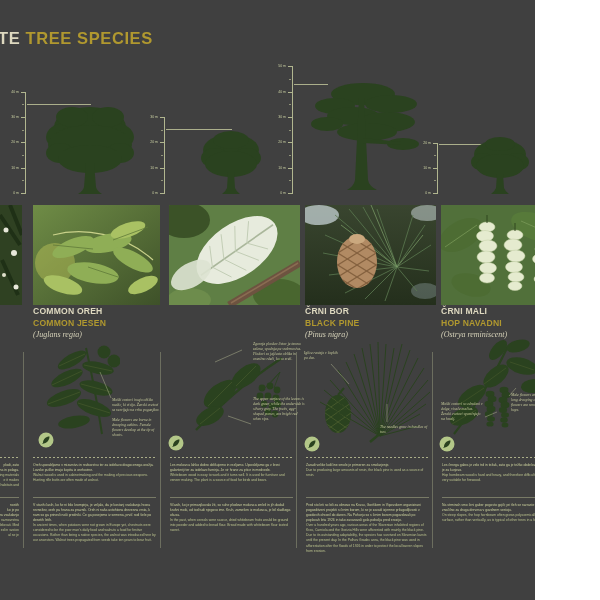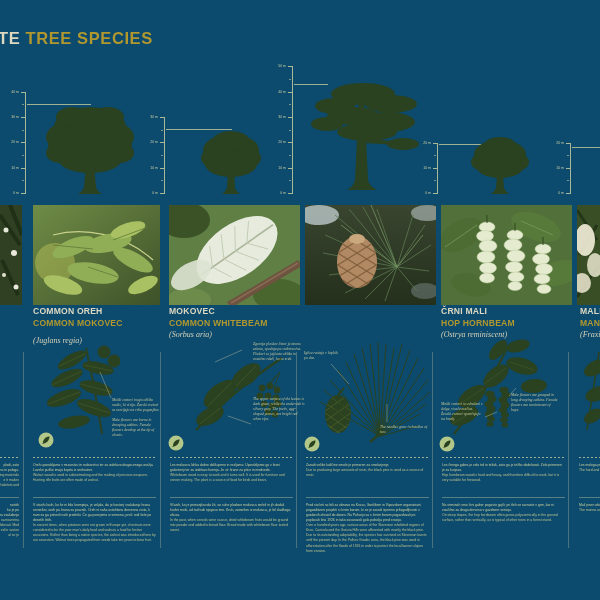--- a/index.html
+++ b/index.html
@@ -1,16 +1,16 @@
 <!DOCTYPE html>
 <html><head>
 <meta charset="utf-8">
 <style>
   html,body{margin:0;padding:0;}
-  #poster{position:relative;width:600px;height:600px;background:#0c4a6e;overflow:hidden;
+  #poster{position:relative;width:535px;height:600px;background:#404040;overflow:hidden;
           font-family:"Liberation Sans",sans-serif;}
   .abs{position:absolute;}
   
   #title{left:-2px;top:29px;font-size:16.5px;font-weight:bold;letter-spacing:.6px;white-space:nowrap;}
   .t-pre{color:#ddd8bf;} .t-main{color:#b0982f;}
   
   .ruler{width:1px;background:#c6cb9e;opacity:.85;}
   .tickM{width:4px;height:1px;background:#c6cb9e;opacity:.85;}
   .tickm{width:2px;height:1px;background:#c6cb9e;opacity:.6;}
   .hline{height:1px;background:#c6cb9e;opacity:.8;}
@@ -376,31 +376,31 @@
       <rect width="23" height="100" fill="#3a4e25"></rect>
       <path d="M0,5 L20,35 M2,50 L20,20 M0,92 L22,60" stroke="#243618" stroke-width="3" fill="none"></path>
       <ellipse cx="8" cy="35" rx="10" ry="16" fill="#e9e6cf" opacity=".95"></ellipse>
       <ellipse cx="18" cy="60" rx="8" ry="12" fill="#e9e6cf" opacity=".85"></ellipse>
       <ellipse cx="5" cy="78" rx="9" ry="10" fill="#e3dfc6" opacity=".9"></ellipse>
     </svg>
   </div>
 
   <div class="abs" style="left:33px;top:306px">
     <div class="nm1">COMMON OREH</div>
-    <div class="nm2" style="margin-top:2px">COMMON MOKOVEC</div>
-    <div class="lat" style="margin-top:8px">(Juglans regia)</div>
-  </div>
-  <div class="abs" style="left:169px;top:306px">
-    <div class="nm1">MOKOVEC</div>
-    <div class="nm2" style="margin-top:2px">COMMON WHITEBEAM</div>
-    <div class="lat" style="margin-top:2px">(Sorbus aria)</div>
+    <div class="nm2" style="margin-top:2px">COMMON JESEN</div>
+    <div class="lat" style="margin-top:2px">(Juglans regia)</div>
+  </div>
+  <div class="abs" style="left:305px;top:306px">
+    <div class="nm1">ČRNI BOR</div>
+    <div class="nm2" style="margin-top:2px">BLACK PINE</div>
+    <div class="lat" style="margin-top:2px">(Pinus nigra)</div>
   </div>
   <div class="abs" style="left:441px;top:306px">
     <div class="nm1">ČRNI MALI</div>
-    <div class="nm2" style="margin-top:2px">HOP HORNBEAM</div>
+    <div class="nm2" style="margin-top:2px">HOP NAVADNI</div>
     <div class="lat" style="margin-top:2px">(Ostrya reminiscent)</div>
   </div>
   <div class="abs" style="left:580px;top:306px">
     <div class="nm1">MALI JESEN</div>
     <div class="nm2" style="margin-top:2px">MANNA ASH</div>
     <div class="lat" style="margin-top:2px">(Fraxinus ornus)</div>
   </div>
 
   <svg class="abs" style="left:44px;top:338px" width="76" height="100" viewBox="0 0 76 100">
     <path d="M58,96 C54,70 50,45 42,10" stroke="#2a421f" stroke-width="2" fill="none"></path>

